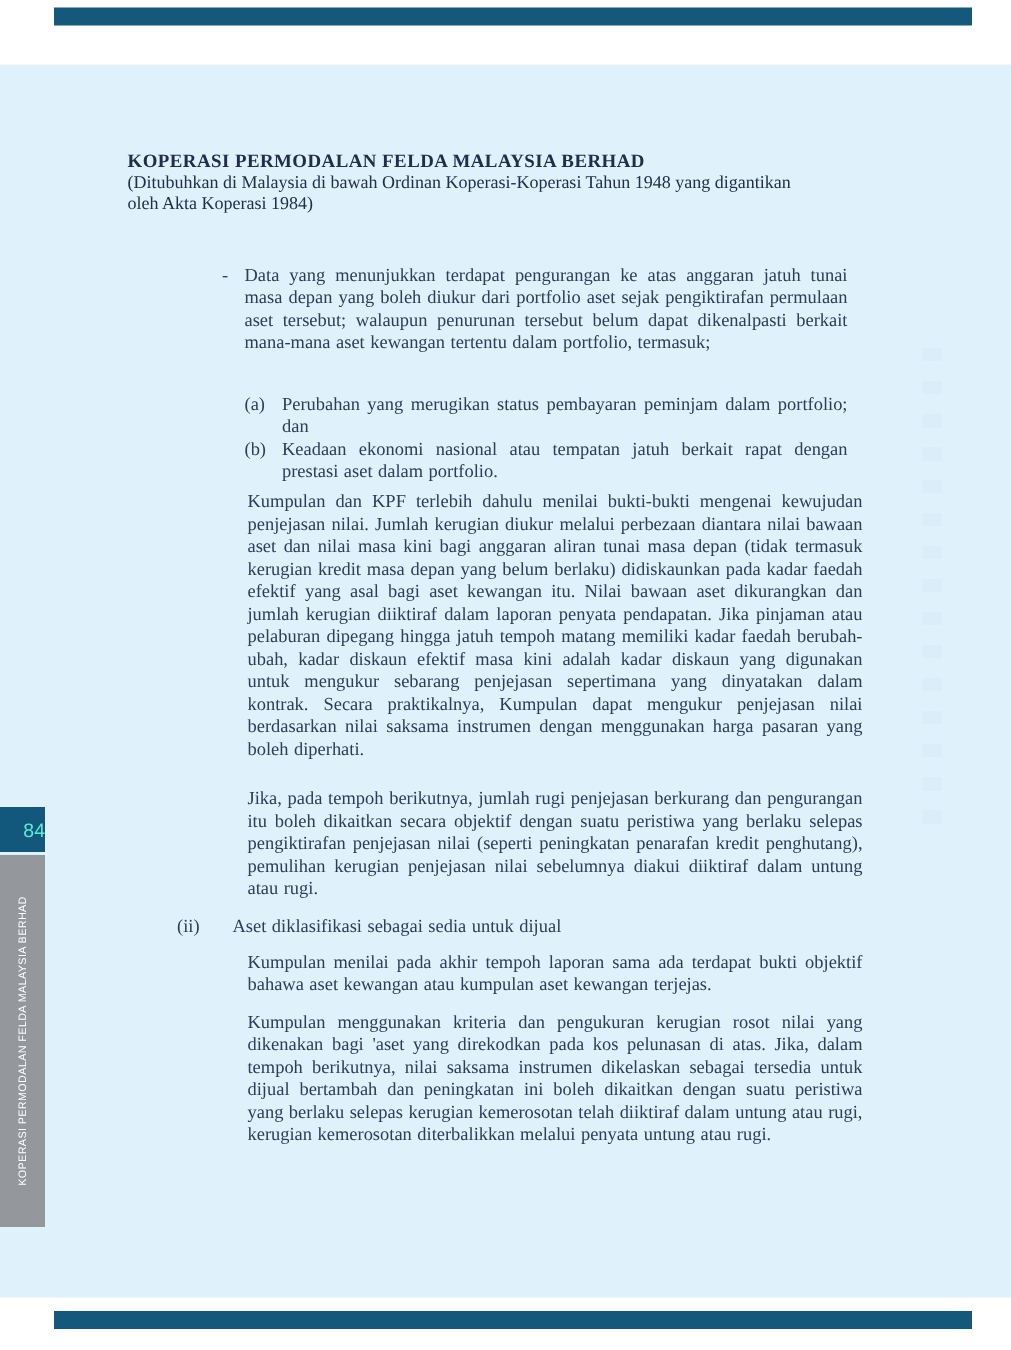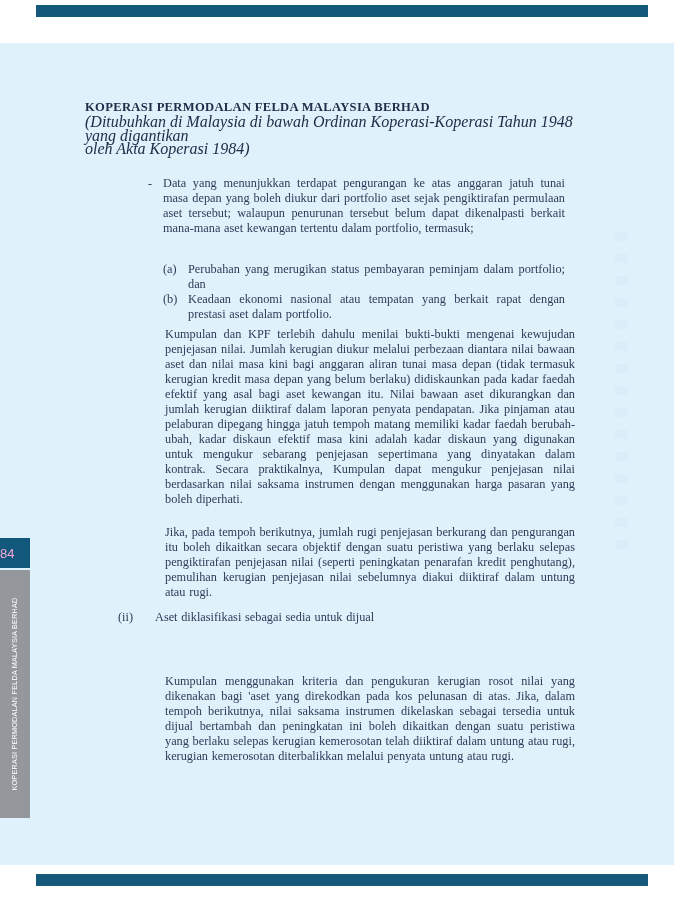--- a/index.html
+++ b/index.html
@@ -13,23 +13,23 @@
     background:#dff1fb;
   }
   .rule-bar{
     position:absolute;left:36px;width:612px;height:12px;
     background:#14587c;
   }
   .rule-top{top:5px;}
   .rule-bottom{top:874px;}
   .page-badge{
     position:absolute;left:0;top:538px;width:30px;height:30px;
-    background:#11587c;color:#f9a8d4;
+    background:#11587c;color:#5eead4;
     font-family:"Liberation Sans", sans-serif;font-size:13px;
-    display:flex;align-items:center;justify-content:flex-start;
+    display:flex;align-items:center;justify-content:flex-end;
   }
   .side-bar{
     position:absolute;left:0;top:570px;width:30px;height:248px;
     background:#94989c;
   }
   .side-label{
     position:absolute;left:8px;top:818px;width:248px;height:14px;
     transform:rotate(-90deg);transform-origin:0 0;
     color:#ffffff;font-family:"Liberation Sans", sans-serif;
     font-size:7.2px;letter-spacing:0.25px;text-align:center;line-height:14px;
@@ -37,21 +37,21 @@
   }
   .txt{
     position:absolute;color:#2f3b58;font-size:12.3px;line-height:15px;
     text-align:justify;text-align-last:left;word-spacing:0.6px;
   }
   .doc-header{
     position:absolute;left:85px;top:100px;width:500px;color:#232c49;
     text-align:left;
   }
   .doc-title{font-weight:bold;font-size:12.6px;line-height:15px;letter-spacing:0.3px;}
-  .doc-sub{font-size:16px;line-height:13.5px;font-style:italic;}
+  .doc-sub{font-size:12px;line-height:13.5px;}
   .bullet-block{left:148px;width:417px;padding-left:15px;box-sizing:border-box;}
   .bullet-dash{position:absolute;left:0;top:0;}
   .alpha-item{left:163px;width:402px;padding-left:25px;box-sizing:border-box;}
   .alpha-label{position:absolute;left:0;top:0;}
   .para{left:165px;width:410px;font-family:Liberation Serif, serif;}
   .ii-row{left:118px;width:447px;padding-left:37px;box-sizing:border-box;text-align:left;}
   .ii-label{position:absolute;left:0;top:0;}
   .ghost-marks{
     position:absolute;left:615px;top:232px;width:13px;height:330px;
     background:repeating-linear-gradient(180deg,#7aa8c4 0 9px,transparent 9px 22px);
@@ -88,28 +88,29 @@
     <span>Data yang menunjukkan terdapat pengurangan ke atas anggaran jatuh tunai masa depan yang boleh diukur dari portfolio aset sejak pengiktirafan permulaan aset tersebut; walaupun penurunan tersebut belum dapat dikenalpasti berkait mana-mana aset kewangan tertentu dalam portfolio, termasuk;</span>
   </div>
 
   <div class="txt alpha-item" style="top:262px;">
     <span class="alpha-label">(a)</span>
     <span>Perubahan yang merugikan status pembayaran peminjam dalam portfolio; dan</span>
   </div>
 
   <div class="txt alpha-item" style="top:292px;">
     <span class="alpha-label">(b)</span>
-    <span>Keadaan ekonomi nasional atau tempatan yang berkait rapat dengan prestasi aset dalam portfolio.</span>
+    <span>Keadaan ekonomi nasional atau tempatan jatuh berkait rapat dengan prestasi aset dalam portfolio.</span>
   </div>
 
   <div class="txt para" style="top:327px;">Kumpulan dan KPF terlebih dahulu menilai bukti-bukti mengenai kewujudan penjejasan nilai. Jumlah kerugian diukur melalui perbezaan diantara nilai bawaan aset dan nilai masa kini  bagi anggaran aliran tunai masa depan (tidak termasuk kerugian kredit masa depan yang belum berlaku) didiskaunkan pada kadar faedah efektif yang asal bagi aset kewangan itu. Nilai bawaan aset dikurangkan dan jumlah kerugian diiktiraf dalam laporan penyata pendapatan. Jika pinjaman atau pelaburan dipegang hingga jatuh tempoh matang memiliki kadar faedah berubah-ubah, kadar diskaun efektif masa kini adalah kadar diskaun yang digunakan untuk mengukur sebarang penjejasan sepertimana yang dinyatakan dalam kontrak. Secara praktikalnya, Kumpulan dapat mengukur penjejasan nilai berdasarkan nilai saksama instrumen dengan menggunakan harga  pasaran yang boleh diperhati.</div>
 
   <div class="txt para" style="top:525px;">Jika, pada tempoh berikutnya, jumlah rugi penjejasan berkurang dan pengurangan itu boleh dikaitkan secara objektif dengan  suatu peristiwa yang berlaku selepas pengiktirafan penjejasan nilai (seperti peningkatan penarafan kredit penghutang), pemulihan kerugian penjejasan nilai sebelumnya diakui diiktiraf dalam untung atau rugi.</div>
 
   <div class="txt ii-row" style="top:610px;">
     <span class="ii-label">(ii)</span>
     <span>Aset diklasifikasi sebagai sedia untuk dijual</span>
   </div>
 
+  <div class="txt para" style="top:634px;">Kumpulan menilai pada akhir tempoh laporan sama ada terdapat bukti objektif bahawa aset kewangan atau kumpulan aset kewangan terjejas.</div>
 
   <div class="txt para" style="top:674px;">Kumpulan menggunakan kriteria dan pengukuran kerugian rosot nilai yang dikenakan bagi 'aset yang direkodkan pada kos pelunasan di atas. Jika, dalam tempoh berikutnya, nilai saksama instrumen dikelaskan sebagai tersedia untuk dijual bertambah dan peningkatan ini boleh dikaitkan dengan suatu peristiwa yang berlaku selepas kerugian kemerosotan telah diiktiraf dalam untung atau rugi, kerugian kemerosotan diterbalikkan melalui penyata untung atau rugi.</div>
 
 </div>
 
 </body></html>

